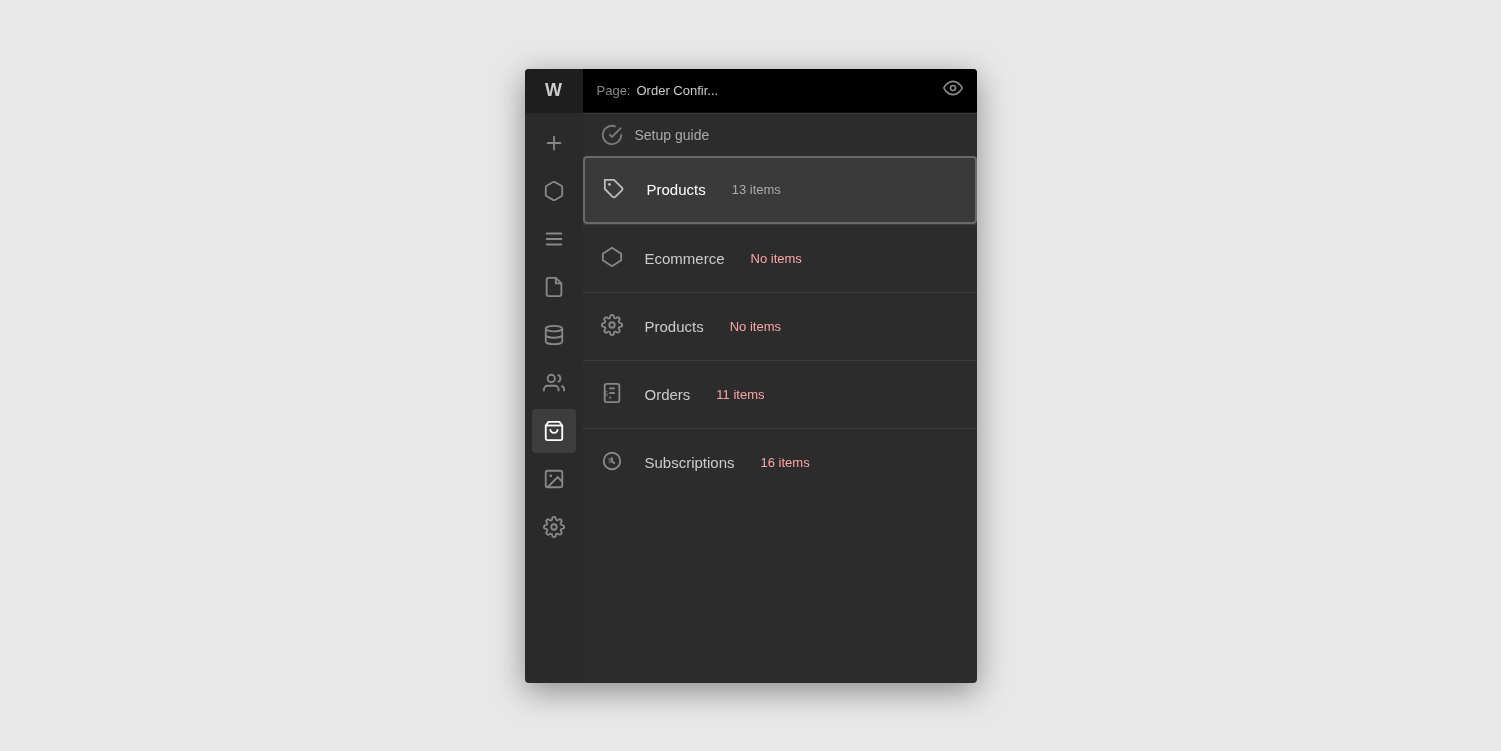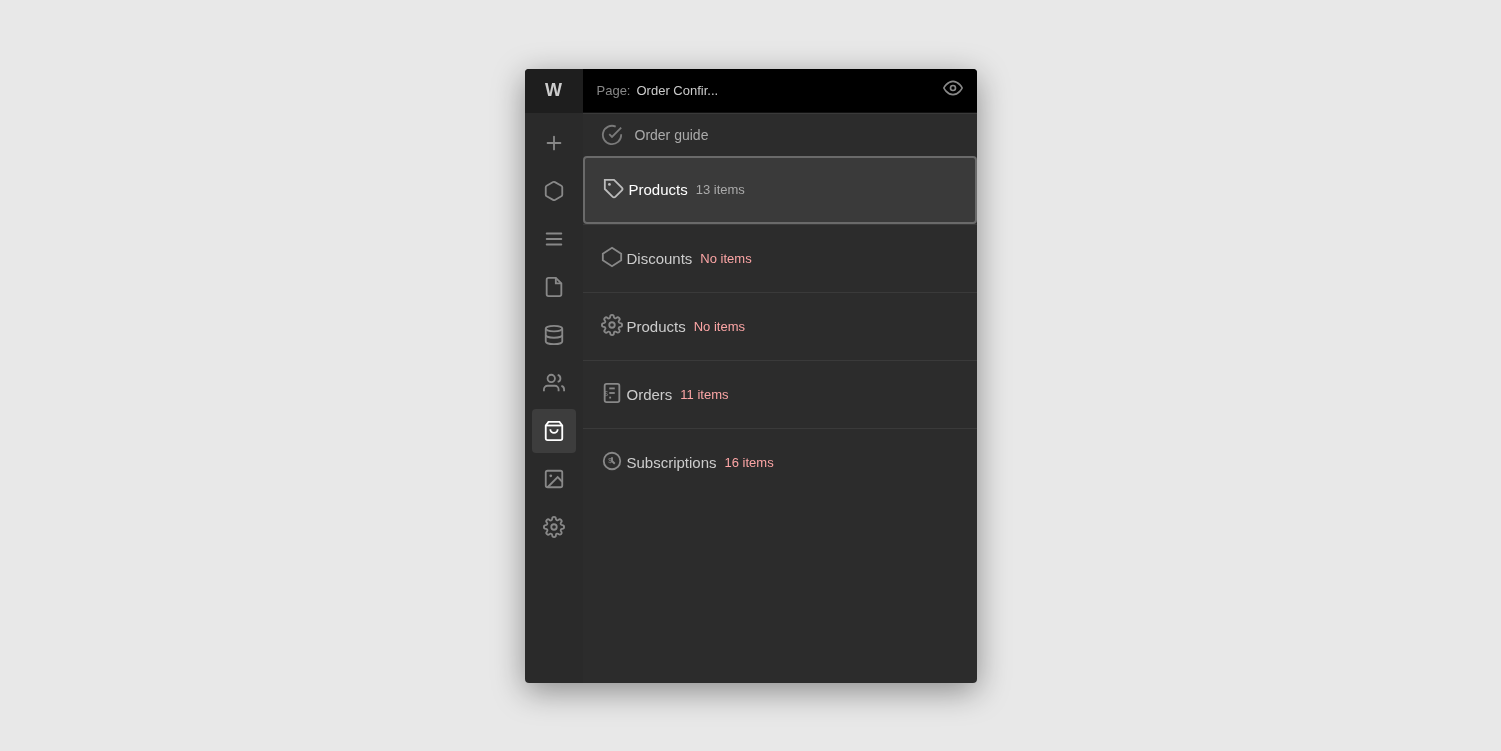--- a/index.html
+++ b/index.html
@@ -169,21 +169,21 @@
       color: #aaaaaa;
       font-size: 14px;
     }
 
     
     .menu-item {
       display: flex;
       align-items: center;
       padding: 0 18px;
       height: 68px;
-      gap: 2px;
+      gap: 20px;
       border-top: 1px solid #3a3a3a;
       cursor: pointer;
       position: relative;
     }
 
     .menu-item.selected {
       background: #3a3a3a;
       border: 2px solid #6a6a6a;
       border-radius: 4px;
     }
@@ -314,41 +314,41 @@
     <div class="panel-content">
 
 
       <div class="setup-guide-row">
         <div class="setup-guide-check">
           <svg width="22" height="22" viewBox="0 0 24 24" fill="none" stroke="#7a7a7a" stroke-width="2">
             <path d="M22 11.08V12a10 10 0 11-5.93-9.14"></path>
             <polyline points="22,4 12,14.01 9,11.01"></polyline>
           </svg>
         </div>
-        <span class="setup-guide-label">Order guide</span>
+        <span class="setup-guide-label">Setup guide</span>
       </div>
 
       <div class="menu-item selected">
         <div class="menu-item-icon">
           <svg width="22" height="22" viewBox="0 0 24 24" fill="none" stroke="currentColor" stroke-width="2">
             <path d="M20.59 13.41l-7.17 7.17a2 2 0 01-2.83 0L2 12V2h10l8.59 8.59a2 2 0 010 2.82z"></path>
             <line x1="7" y1="7" x2="7.01" y2="7" stroke-linecap="round" stroke-width="3"></line>
           </svg>
         </div>
         <span class="menu-item-name">Products</span>
         <span class="menu-item-count">13 items</span>
       </div>
 
       <div class="menu-item">
         <div class="menu-item-icon">
           <svg width="22" height="22" viewBox="0 0 24 24" fill="none" stroke="currentColor" stroke-width="2">
             <polygon points="12,2 22,8.5 22,15.5 12,22 2,15.5 2,8.5"></polygon>
           </svg>
         </div>
-        <span class="menu-item-name">Discounts</span>
+        <span class="menu-item-name">Ecommerce</span>
         <span class="menu-item-count">No items</span>
       </div>
 
       <div class="menu-item">
         <div class="menu-item-icon">
           <svg width="22" height="22" viewBox="0 0 24 24" fill="none" stroke="currentColor" stroke-width="2">
             <circle cx="12" cy="12" r="3"></circle>
             <path d="M19.4 15a1.65 1.65 0 00.33 1.82l.06.06a2 2 0 010 2.83 2 2 0 01-2.83 0l-.06-.06a1.65 1.65 0 00-1.82-.33 1.65 1.65 0 00-1 1.51V21a2 2 0 01-4 0v-.09A1.65 1.65 0 009 19.4a1.65 1.65 0 00-1.82.33l-.06.06a2 2 0 01-2.83-2.83l.06-.06A1.65 1.65 0 004.68 15a1.65 1.65 0 00-1.51-1H3a2 2 0 010-4h.09A1.65 1.65 0 004.6 9a1.65 1.65 0 00-.33-1.82l-.06-.06a2 2 0 012.83-2.83l.06.06A1.65 1.65 0 009 4.68a1.65 1.65 0 001-1.51V3a2 2 0 014 0v.09a1.65 1.65 0 001 1.51 1.65 1.65 0 001.82-.33l.06-.06a2 2 0 012.83 2.83l-.06.06A1.65 1.65 0 0019.4 9a1.65 1.65 0 001.51 1H21a2 2 0 010 4h-.09a1.65 1.65 0 00-1.51 1z"></path>
           </svg>
         </div>

